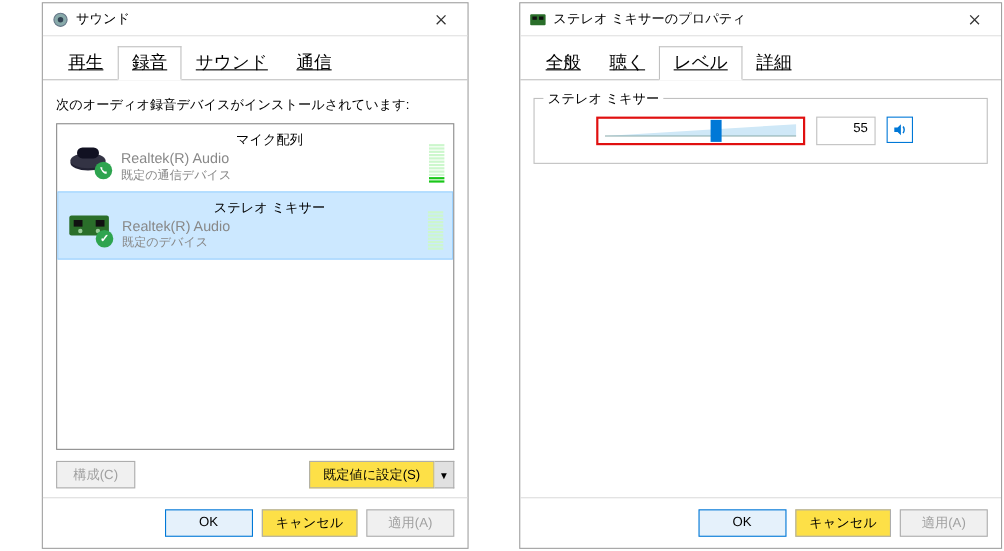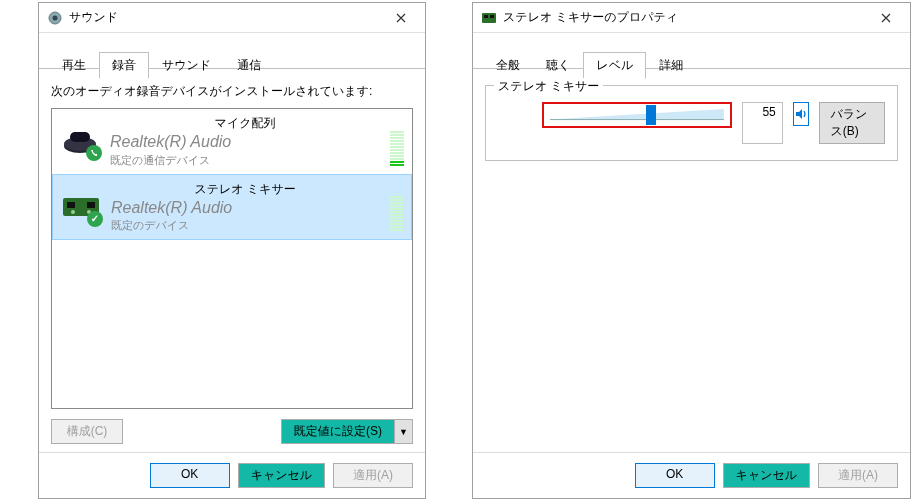--- a/index.html
+++ b/index.html
@@ -42,25 +42,26 @@
     }
 
     .tabs {
       display: flex;
       padding: 8px 10px 0 10px;
       border-bottom: 1px solid #c0c0c0;
       gap: 0;
     }
     .tab {
       padding: 4px 12px;
-      font-size: 12px;
+      font-size: 16px;
       border: 1px solid transparent;
       position: relative;
-      top: 11px;
+      top: 1px;
       cursor: default;
+      text-decoration: underline;
     }
     .tab.active {
       border: 1px solid #c0c0c0;
       border-bottom: 1px solid #fff;
       background: #fff;
     }
 
     .body-area {
       flex: 1;
       padding: 14px 12px 8px 12px;
@@ -98,42 +99,42 @@
       position: absolute; bottom: -2px; right: -2px;
       width: 16px; height: 16px;
       border-radius: 50%;
       display: flex; align-items: center; justify-content: center;
       color: #fff; font-size: 10px; font-weight: bold;
     }
     .check-green { background: #2ea44f; }
     .check-phone { background: #2ea44f; }
     .device-texts { flex: 1; line-height: 1.35; }
     .device-name { font-size: 12px; color: #000; text-align: center; }
-    .device-sub { font-size: 16px; color: #888; font-style: italic; }
+    .device-sub { font-size: 13px; color: #888; }
     .device-status { font-size: 11px; color: #888; }
     .level-meter {
       width: 14px;
       display: flex;
       flex-direction: column-reverse;
       gap: 1px;
       align-self: stretch;
       padding: 2px 0;
     }
     .level-bar { height: 2px; background: #ccf7cc; }
     .level-bar.on { background: #19c719; }
 
     .mid-btn-row {
       display: flex;
       align-items: center;
       justify-content: space-between;
       margin-top: 10px;
     }
     .btn {
       border: 1px solid #adadad;
-      background: #14b8a6;
+      background: #fde047;
       padding: 3px 12px;
       font-size: 12px;
       min-width: 72px;
       text-align: center;
       cursor: default;
     }
     .btn.disabled { color: #a0a0a0; background:#f0f0f0; }
     .btn-combo {
       display: flex;
     }
@@ -372,21 +373,20 @@
             <div class="slider-thumb" style="left:55%"></div>
           </div>
         </div>
         <div class="level-value">55</div>
         <div class="speaker-btn">
           <svg width="14" height="14" viewBox="0 0 14 14">
               <path d="M2 5 L5 5 L8 2 L8 12 L5 9 L2 9 Z" fill="#0078d7"></path>
               <path d="M10 4 Q12 7 10 10" stroke="#0078d7" stroke-width="1.3" fill="none"></path>
             </svg>
         </div>
-        <div class="balance-btn">バランス(B)</div>
       </div>
     </div>
     <div style="flex:1"></div>
   </div>
 
   <div class="bottom-bar">
     <div class="btn btn-primary" style="min-width:80px">OK</div>
     <div class="btn" style="min-width:80px">キャンセル</div>
     <div class="btn disabled" style="min-width:80px">適用(A)</div>
   </div>

